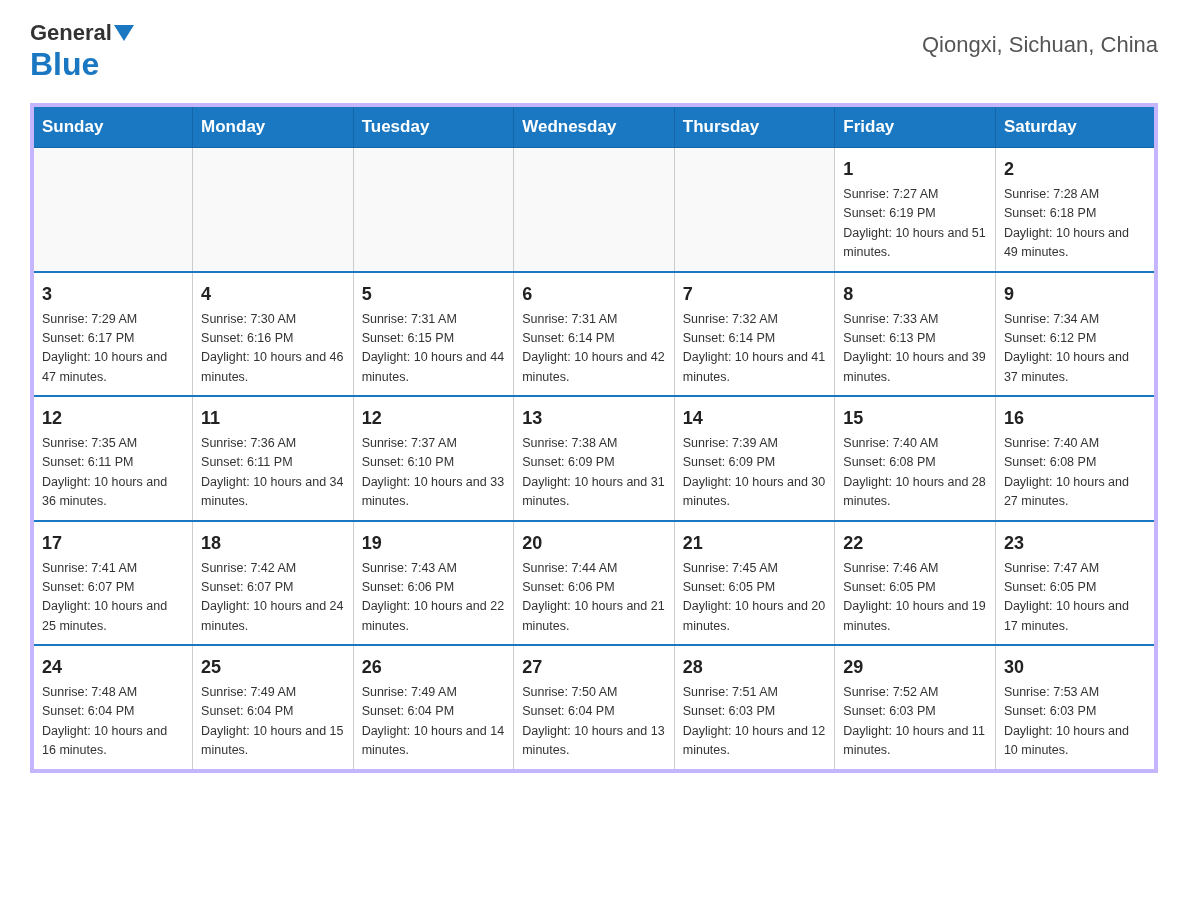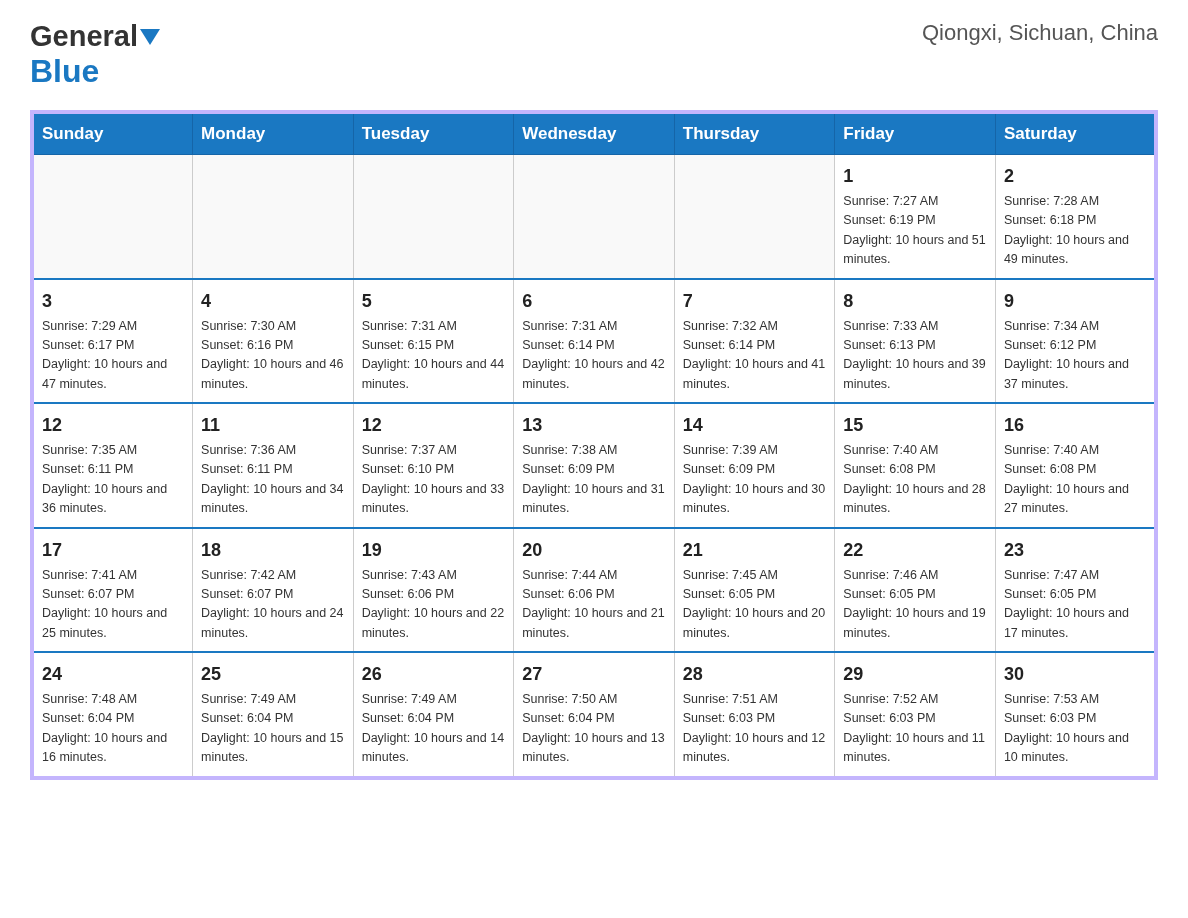--- a/index.html
+++ b/index.html
@@ -16,21 +16,21 @@
       justify-content: space-between;
       align-items: flex-start;
       margin-bottom: 20px;
     }
     .logo {
       display: flex;
       flex-direction: column;
       align-items: flex-start;
     }
     .logo-general {
-      font-size: 29px;
+      font-size: 22px;
       font-weight: bold;
       color: #333;
     }
     .logo-blue {
       font-size: 32px;
       font-weight: bold;
       color: #1a78c2;
     }
     .logo-triangle {
       display: inline-block;
@@ -51,21 +51,21 @@
     }
     .month-title {
       font-size: 52px;
       font-weight: bold;
       color: #222;
       line-height: 1.1;
     }
     .location {
       font-size: 22px;
       color: #555;
-      margin-top: 0;
+      margin-top: 12px;
     }
     .calendar-table {
       width: 100%;
       border-collapse: collapse;
       border: 4px solid #c4b5fd;
     }
     .calendar-table th {
       background-color: #1a78c2;
       color: #fff;
       font-size: 17px;

